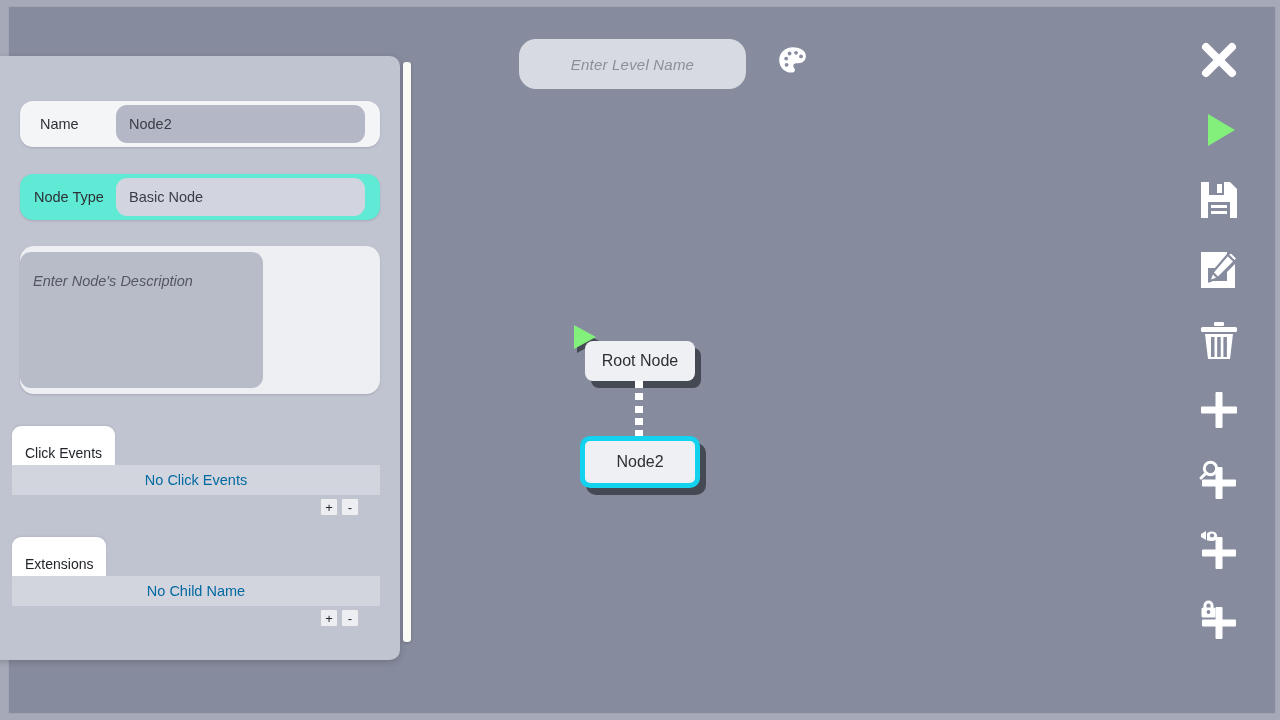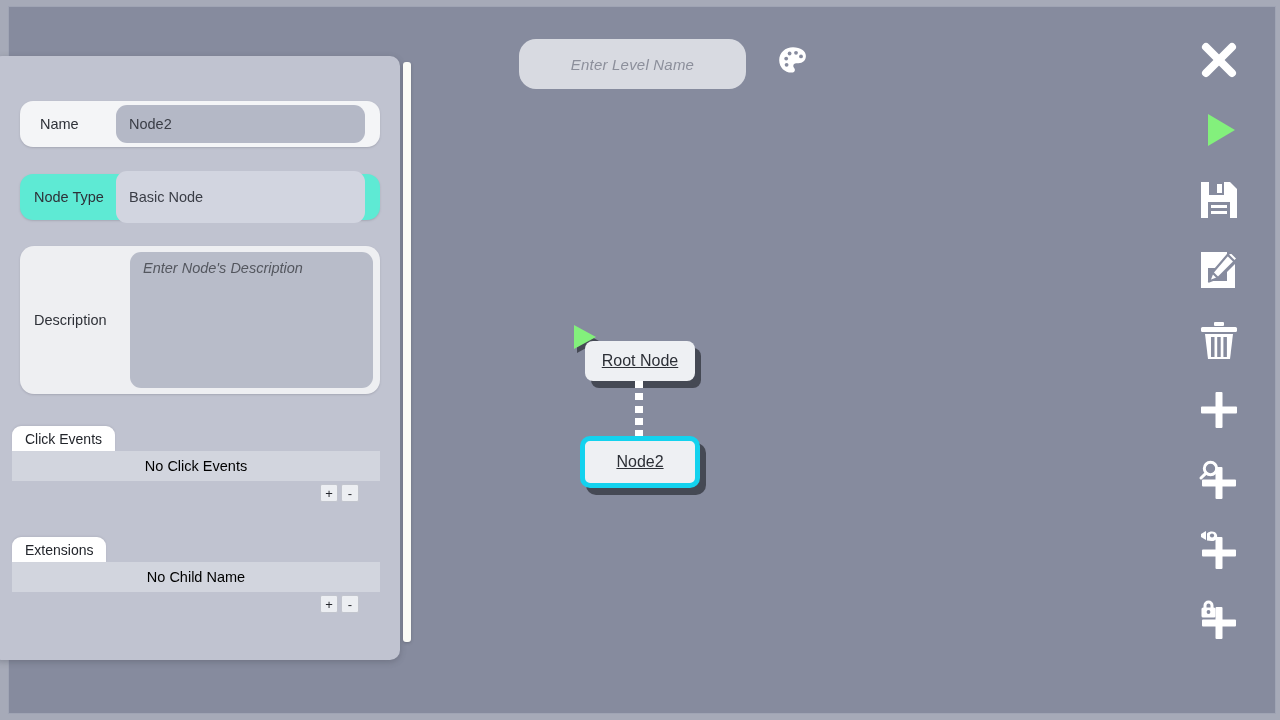--- a/index.html
+++ b/index.html
@@ -98,21 +98,21 @@
   #row-name .lbl { width: 96px; padding-left: 20px; }
   #row-name .val {
     width: 249px; height: 38px;
     background: #b4b8c6;
     margin-right: 5px;
   }
 
   #row-nodetype { top: 118px; height: 46px; background: #5eead4; }
   #row-nodetype .lbl { width: 96px; }
   #row-nodetype .val {
-    width: 249px; height: 52px;
+    width: 249px; height: 38px;
     background: #d2d5e0;
     margin-right: 5px;
   }
 
   #row-desc {
     top: 190px; height: 148px;
     background: #eeeff2;
     align-items: stretch;
     border-radius: 14px;
   }
@@ -120,47 +120,47 @@
     width: 110px;
     display: flex; align-items: center;
     font-size: 14.5px;
   }
   #row-desc .val {
     width: 243px;
     margin: 6px 5px 6px 0;
     background: #b8bcc9;
     border-radius: 11px;
     align-items: flex-start;
-    padding-top: 8px;
+    padding-top: 21px;
     font-style: italic;
     color: #54575f;
     font-size: 14.5px;
   }
 
   
   .section { position: absolute; left: 20px; width: 368px; }
   #sec-click { top: 370px; }
   #sec-ext   { top: 481px; }
 
   .sec-tab {
     position: relative;
     display: inline-block;
     background: #ffffff;
     border-radius: 9px 9px 0 0;
-    padding: 5px 13px 4px 13px;
+    padding: 19px 13px 4px 13px;
     font-size: 14px;
     color: #22252b;
     box-shadow: 0 -1px 2px rgba(90,92,104,.12);
   }
   .sec-body {
     background: #d2d5de;
     height: 30px;
     display: flex; align-items: center; justify-content: center;
     font-size: 14.5px;
-    color: #000000;
+    color: #0369a1;
     margin-top: 0px;
     text-align: right;
   }
   .sec-controls {
     margin-top: 3px;
     display: flex; justify-content: flex-end; gap: 3px;
     padding-right: 21px;
   }
   .mini-btn {
     width: 18px; height: 18px;
@@ -176,21 +176,20 @@
 
   
   .node {
     position: absolute;
     border-radius: 8px;
     display: flex; align-items: center; justify-content: center;
     font-size: 16px;
     color: #2c2f36;
     background: #eef0f3;
     box-shadow: 6px 7px 0 rgba(45,47,55,.72);
-    text-decoration: underline;
   }
   #node-root {
     left: 585px; top: 341px;
     width: 110px; height: 40px;
   }
   #node-child {
     left: 580px; top: 436px;
     width: 120px; height: 52px;
     border: 5px solid #13d2ee;
     border-radius: 10px;
@@ -262,21 +261,20 @@
       <span class="lbl">Name</span>
       <span class="val">Node2</span>
     </div>
 
     <div class="field-row" id="row-nodetype">
       <span class="lbl">Node Type</span>
       <span class="val">Basic Node</span>
     </div>
 
     <div class="field-row" id="row-desc">
-      <span class="lbl">Description</span>
       <span class="val">Enter Node's Description</span>
     </div>
 
     <div class="section" id="sec-click">
       <div class="sec-tab">Click Events</div>
       <div class="sec-body">No Click Events</div>
       <div class="sec-controls">
         <button class="mini-btn">+</button>
         <button class="mini-btn">-</button>
       </div>

